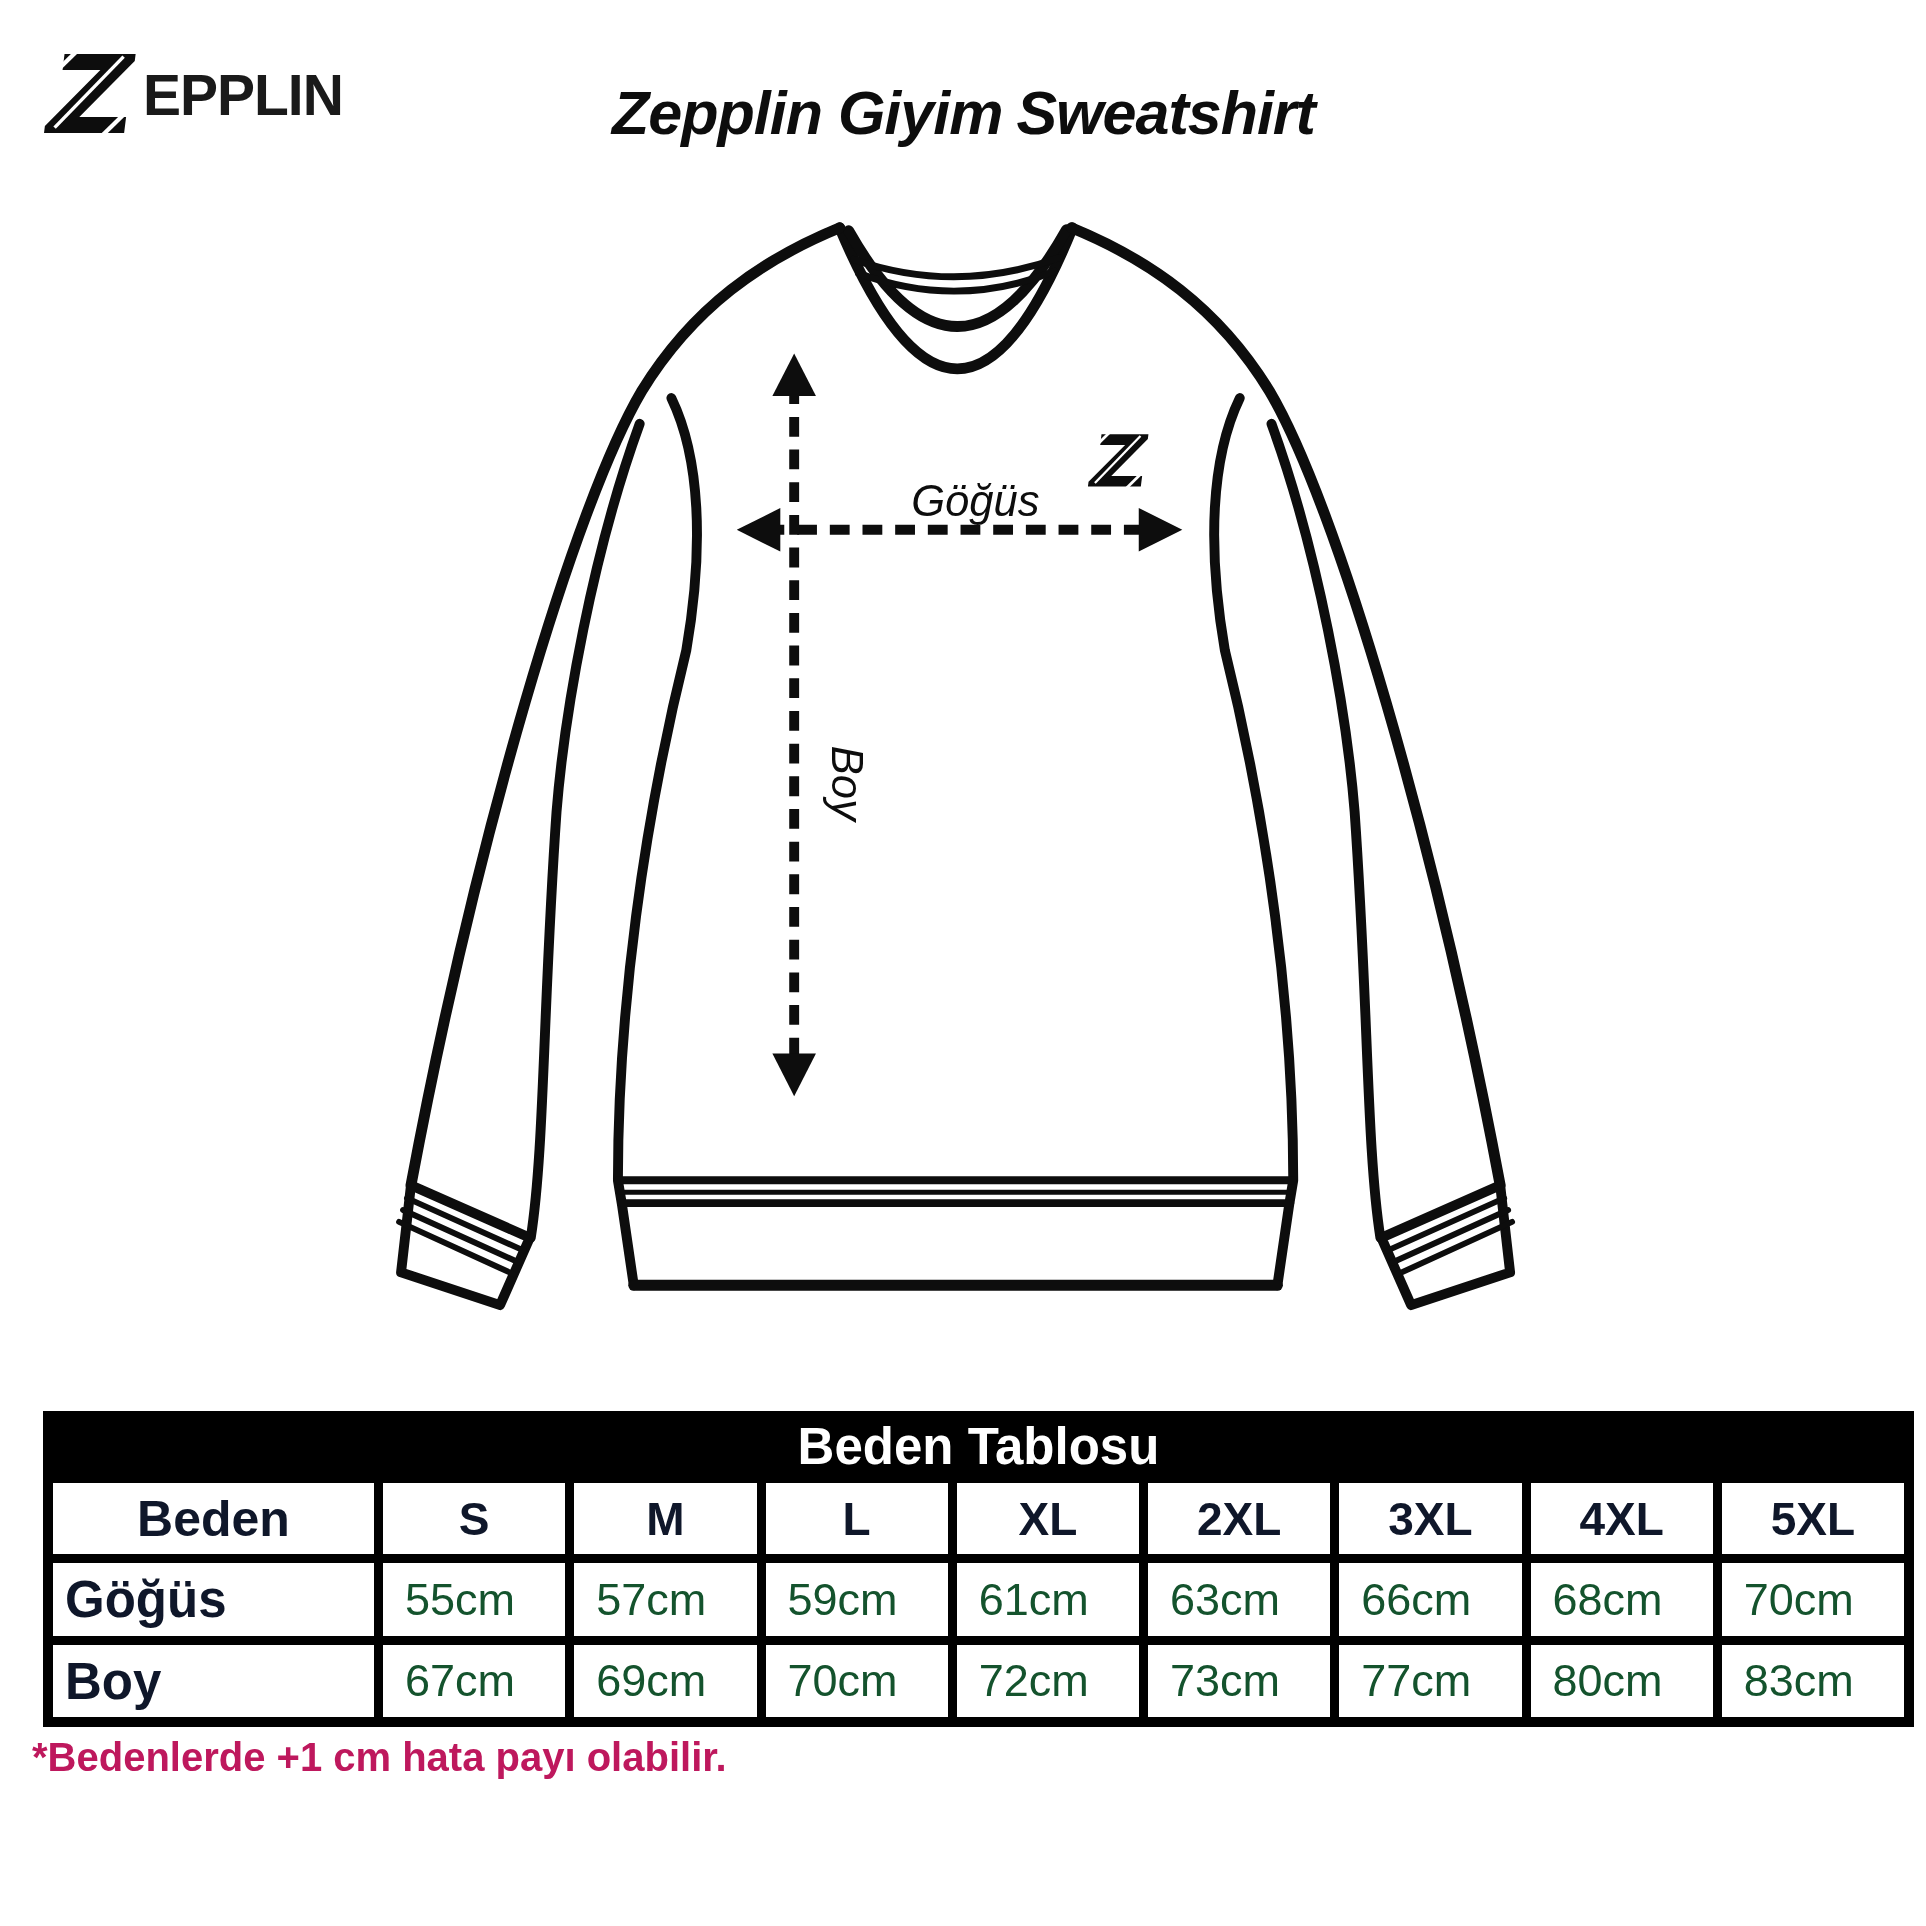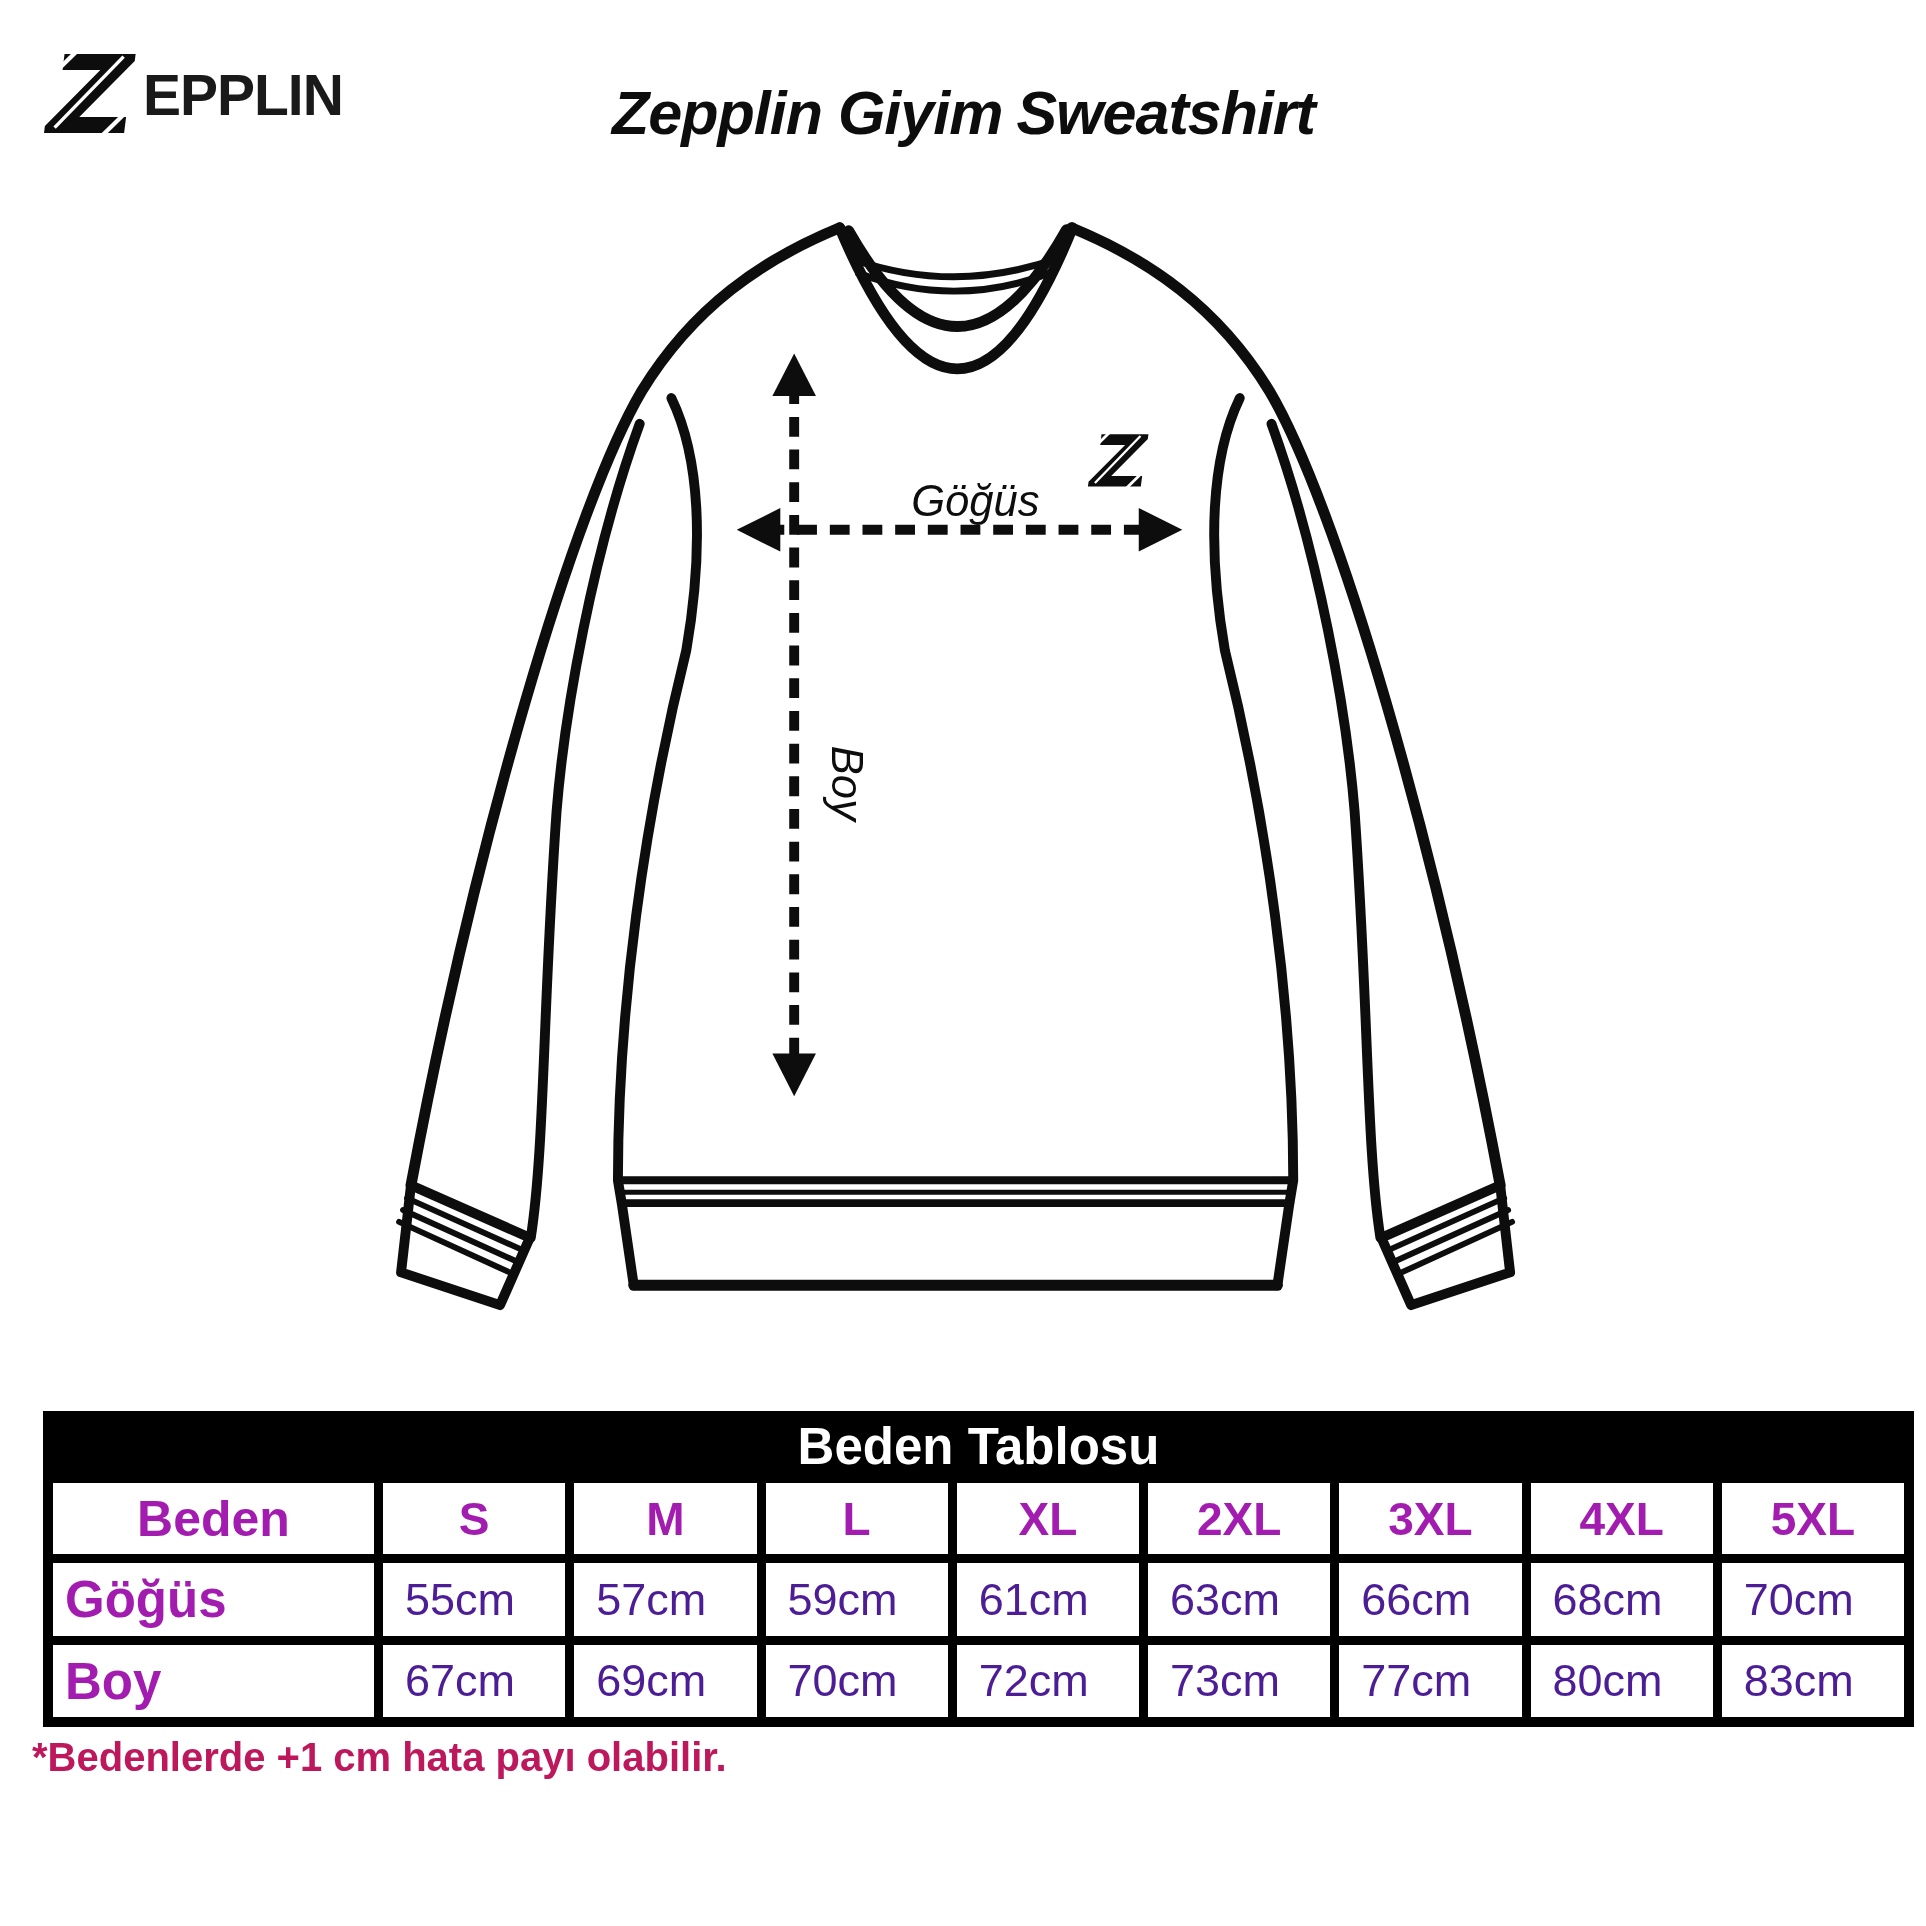--- a/index.html
+++ b/index.html
@@ -36,25 +36,25 @@
     height:70px; display:flex; align-items:center; justify-content:center;
     color:#ffffff; font-size:51px; font-weight:700; letter-spacing:0;
   }
   .size-grid {
     display:grid;
     grid-template-columns:321px repeat(8, 1fr);
     grid-template-rows:71px 73px 72px;
     gap:9px; padding:2px 10px 10px 10px;
     background:#000000;
   }
-  .cell { background:#ffffff; display:flex; align-items:center; color:#a21caf; }
+  .cell { background:#ffffff; display:flex; align-items:center; color:#0f172a; }
   .c-corner { justify-content:center; font-size:50px; font-weight:700; }
   .c-hdr    { justify-content:center; font-size:46px; font-weight:700; }
   .c-label  { justify-content:flex-start; padding-left:12px; font-size:51px; font-weight:700; }
-  .c-val    { justify-content:flex-start; padding-left:22px; font-size:45px; font-weight:400; color:#4c1d95; }
+  .c-val    { justify-content:flex-start; padding-left:22px; font-size:45px; font-weight:400; color:#14532d; }
 
   .footnote {
     position:absolute; left:32px; top:1735px;
     font-size:40px; font-weight:700; color:#be185d; letter-spacing:0;
   }
 </style>
 </head>
 <body>
 
 <div id="canvas">

